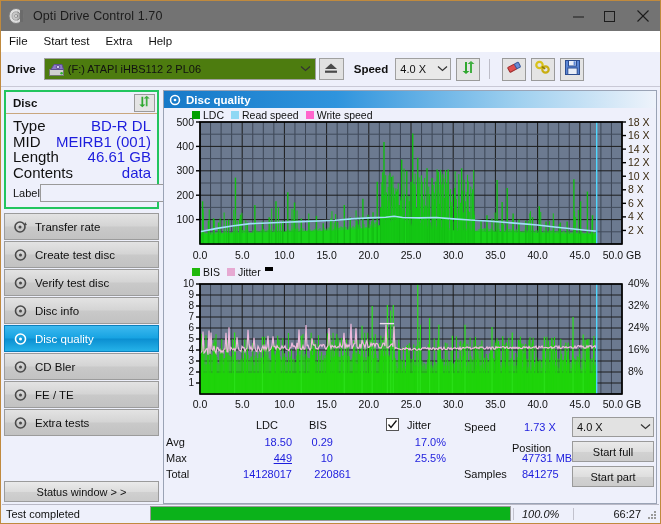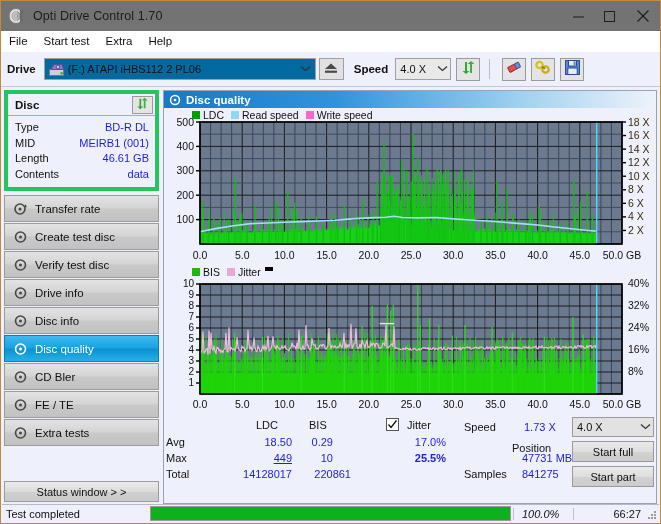--- a/index.html
+++ b/index.html
@@ -73,21 +73,21 @@
     align-items: center;
     padding: 0 6px;
     border-bottom: 1px solid #c9c9d6;
   }
   .tb-label {
     font-size: 11.5px; font-weight: bold; color: #111;
     margin-right: 8px;
   }
   .drive-combo {
     width: 272px; height: 22px;
-    background: #0369a1;
+    background: #4d7c0f;
     border: 1px solid #a0a0a0;
     display: flex; align-items: center;
     padding: 0 2px 0 4px;
     font-size: 11px; color: #111;
     position: relative;
   }
   .drive-combo .cbtext { flex: 1; white-space: nowrap; overflow: hidden; }
   .chev {
     width: 14px; text-align: center;
     font-size: 9px; color: #333;
@@ -133,40 +133,40 @@
   }
 
   
   .sidebar {
     width: 155px;
     flex: 0 0 155px;
     display: flex;
     flex-direction: column;
   }
   .disc-panel {
-    border: 4px solid #22c55e;
+    border: 2px solid #22c55e;
     background: #eef0fb;
     margin-bottom: 4px;
   }
   .disc-head {
     height: 22px;
     display: flex; align-items: center;
     padding: 0 2px 0 7px;
     border-bottom: 1px solid #c9a77e;
   }
   .disc-head-title { font-size: 11.5px; font-weight: bold; color: #111; flex: 1; }
   .disc-refresh {
     width: 21px; height: 18px;
     background: #e4e4e4; border: 1px solid #9a9a9a;
     display: flex; align-items: center; justify-content: center;
   }
   .disc-rows { padding: 4px 6px 5px 7px; }
   .disc-row {
     display: flex; justify-content: space-between;
-    font-size: 11px; line-height: 15.5px;
+    font-size: 15px; line-height: 15.5px;
   }
   .disc-row .k { color: #111; }
   .disc-row .v { color: #1d1ddd; }
   .label-row {
     display: flex; align-items: center;
     margin-top: 3px;
   }
   .label-row .k { font-size: 11px; color: #111; width: 38px; }
   .label-input {
     flex: 1; height: 18px;
@@ -462,20 +462,33 @@
             <span class="v">MEIRB1 (001)</span>
           </div>
           <div class="disc-row">
             <span class="k">Length</span>
             <span class="v">46.61 GB</span>
           </div>
           <div class="disc-row">
             <span class="k">Contents</span>
             <span class="v">data</span>
           </div>
+          <div class="label-row">
+            <span class="k">Label</span>
+            <input class="label-input" type="text" placeholder="" style="">
+            <div class="label-btn">
+              <span>
+                <svg width="14" height="14" viewBox="0 0 14 14">
+                  <circle cx="7" cy="7" r="6.2" fill="#e4d96a" stroke="#8e8430"></circle>
+                  <circle cx="7" cy="7" r="2.4" fill="#f5f0c0" stroke="#8e8430"></circle>
+                  <circle cx="7" cy="7" r="0.9" fill="#b9b05a"></circle>
+                </svg>
+              </span>
+            </div>
+          </div>
         </div>
       </div>
 
       <div class="navlist">
         <div class="nav-item">
           <span class="nav-icon">
             <svg width="14" height="14" viewBox="0 0 14 14">
                 <circle cx="6" cy="7" r="5" fill="none" stroke="#4a4a4a" stroke-width="1.6"></circle>
                 <circle cx="6" cy="7" r="1.5" fill="#4a4a4a"></circle>
                 <path d="M11 2 L13 5 L10.5 5.5 Z" fill="#4a4a4a"></path>
@@ -493,29 +506,20 @@
           <span>Create test disc</span>
         </div>
         <div class="nav-item">
           <span class="nav-icon">
             <svg width="14" height="14" viewBox="0 0 14 14">
                 <circle cx="6.5" cy="7" r="5" fill="none" stroke="#4a4a4a" stroke-width="1.6"></circle>
                 <circle cx="6.5" cy="7" r="1.5" fill="#4a4a4a"></circle>
               </svg>
           </span>
           <span>Verify test disc</span>
-        </div>
-        <div class="nav-item">
-          <span class="nav-icon">
-            <svg width="14" height="14" viewBox="0 0 14 14">
-                <circle cx="6.5" cy="7" r="5" fill="none" stroke="#4a4a4a" stroke-width="1.6"></circle>
-                <circle cx="6.5" cy="7" r="1.5" fill="#4a4a4a"></circle>
-              </svg>
-          </span>
-          <span>Drive info</span>
         </div>
         <div class="nav-item">
           <span class="nav-icon">
             <svg width="14" height="14" viewBox="0 0 14 14">
                 <circle cx="6.5" cy="7" r="5" fill="none" stroke="#4a4a4a" stroke-width="1.6"></circle>
                 <circle cx="6.5" cy="7" r="1.5" fill="#4a4a4a"></circle>
               </svg>
           </span>
           <span>Disc info</span>
         </div>
@@ -2225,21 +2229,21 @@
 
         <div class="st num" style="left:83px;top:22px;width:45px;text-align:right;">18.50</div>
         <div class="st num" style="left:83px;top:38px;width:45px;text-align:right;text-decoration:underline;">449</div>
         <div class="st num" style="left:60px;top:54px;width:68px;text-align:right;">14128017</div>
 
         <div class="st num" style="left:132px;top:22px;width:37px;text-align:right;">0.29</div>
         <div class="st num" style="left:132px;top:38px;width:37px;text-align:right;">10</div>
         <div class="st num" style="left:132px;top:54px;width:55px;text-align:right;">220861</div>
 
         <div class="st num" style="left:240px;top:22px;width:42px;text-align:right;">17.0%</div>
-        <div class="st num" style="left:240px;top:38px;width:42px;text-align:right;font-weight:bold;">25.5%</div>
+        <div class="st num" style="left:240px;top:38px;width:42px;text-align:right;">25.5%</div>
 
         <div class="st key" style="left:300px;top:7px;">Speed</div>
         <div class="st num" style="left:360px;top:7px;">1.73 X</div>
         <div class="st key" style="left:300px;top:28px;padding-left:48px;">Position</div>
         <div class="st num" style="left:358px;top:38px;">47731 MB</div>
         <div class="st key" style="left:300px;top:54px;">Samples</div>
         <div class="st num" style="left:358px;top:54px;">841275</div>
 
         <div class="st-combo" style="left:408px;top:3px;">
           <span class="cbtext">4.0 X</span>

